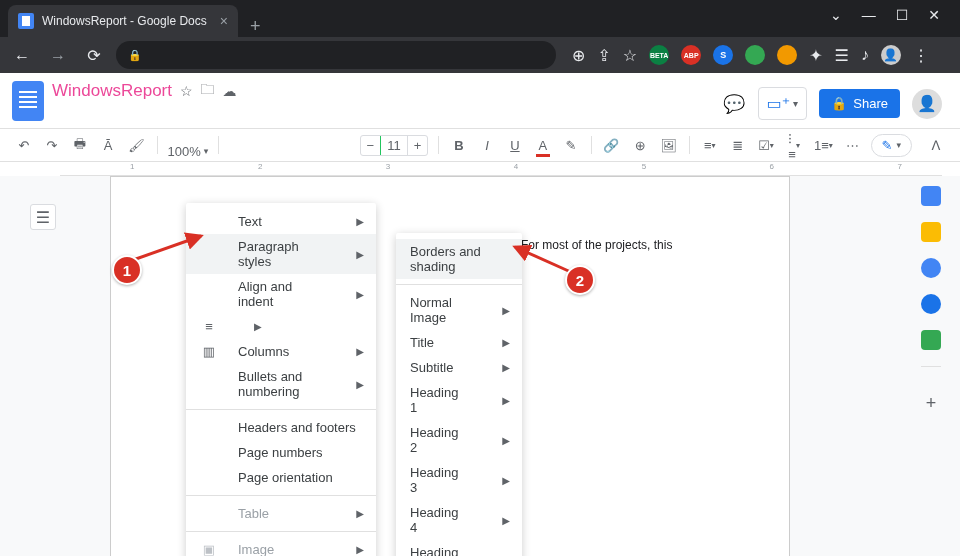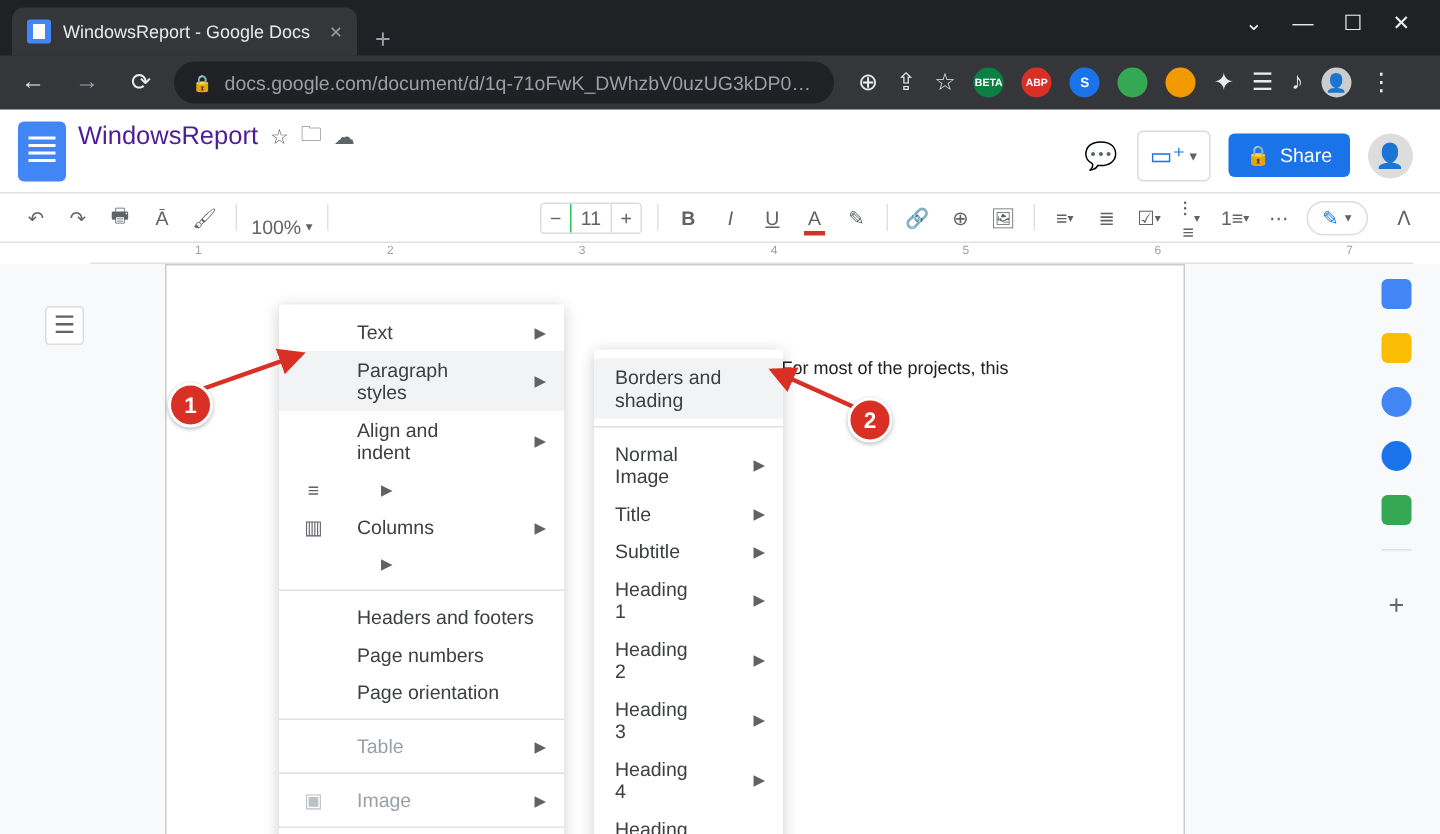--- a/index.html
+++ b/index.html
@@ -31,21 +31,21 @@
 .ext5 { background: #f29900; }
 .plain-icon { color: #e8eaed; font-size: 16px; cursor: pointer; }
 
 
 .docs-app { background: #fff; height: calc(556px - 73px); position: relative; }
 .docs-header { height: 55px; display: flex; padding: 6px 12px 0 12px; gap: 8px; }
 .docs-logo { width: 32px; height: 40px; background: #4285f4; border-radius: 4px; position: relative; margin-top: 2px; }
 .docs-logo::after { content: ""; position: absolute; left: 7px; top: 10px; width: 18px; height: 2px; background: #fff; box-shadow: 0 5px 0 #fff, 0 10px 0 #fff, 0 15px 0 #fff; }
 .docs-title-area { flex: 1; }
 .docs-title-row { display: flex; align-items: center; gap: 8px; }
-.docs-title { font-size: 17px; color: #4c1d95; }
+.docs-title { font-size: 17px; color: #ec4899; }
 .title-icon { color: #5f6368; font-size: 14px; cursor: pointer; }
 .menubar { display: flex; gap: 2px; margin-top: 3px; font-size: 13px; color: #202124; }
 .menubar > span { padding: 3px 6px; cursor: pointer; border-radius: 3px; }
 .menubar .active { background: #e8eaed; }
 .last-edit { color: #5f6368; text-decoration: underline; margin-left: 10px; cursor: pointer; }
 .header-right { display: flex; align-items: center; gap: 12px; padding-right: 6px; }
 .hdr-icon { color: #5f6368; font-size: 18px; cursor: pointer; }
 .present-btn { border: 1px solid #dadce0; border-radius: 4px; padding: 6px 8px; display: flex; align-items: center; gap: 3px; color: #1a73e8; cursor: pointer; }
 .share-btn { background: #1a73e8; color: #fff; border-radius: 4px; padding: 7px 12px; font-size: 13px; font-weight: 500; display: flex; align-items: center; gap: 6px; cursor: pointer; }
 .avatar { width: 30px; height: 30px; border-radius: 50%; background: #ddd; display:flex; align-items:center; justify-content:center; font-size:16px; }
@@ -113,21 +113,20 @@
     <span>✕</span>
   </div>
 </div>
 
 <div class="browser-bar">
   <div class="nav-btn active">←</div>
   <div class="nav-btn">→</div>
   <div class="nav-btn active">⟳</div>
   <div class="url-bar">
     <span class="lock">🔒</span>
-    <span class="url-text"><span>docs.google.com</span><span>/document/d/1q-71oFwK_DWhzbV0uzUG3kDP0…</span></span>
   </div>
   <div class="bar-icons">
     <span class="plain-icon">⊕</span>
     <span class="plain-icon">⇪</span>
     <span class="plain-icon">☆</span>
     <span class="bar-icon ext1">BETA</span>
     <span class="bar-icon ext2">ABP</span>
     <span class="bar-icon ext3">S</span>
     <span class="bar-icon ext4"></span>
     <span class="bar-icon ext5"></span>
@@ -261,20 +260,21 @@
         <span class="menu-icon">≡</span>
         <span class="menu-arrow">▶</span>
       </div>
       <div class="menu-item">
         <span class="menu-icon">▥</span>
         <span class="menu-label">Columns</span>
         <span class="menu-arrow">▶</span>
       </div>
       <div class="menu-item">
         <span class="menu-icon"></span>
+        <span class="menu-label">Bullets and numbering</span>
         <span class="menu-arrow">▶</span>
       </div>
       <div class="menu-sep"></div>
       <div class="menu-item">
         <span class="menu-icon"></span>
         <span class="menu-label">Headers and footers</span>
       </div>
       <div class="menu-item">
         <span class="menu-icon"></span>
         <span class="menu-label">Page numbers</span>

